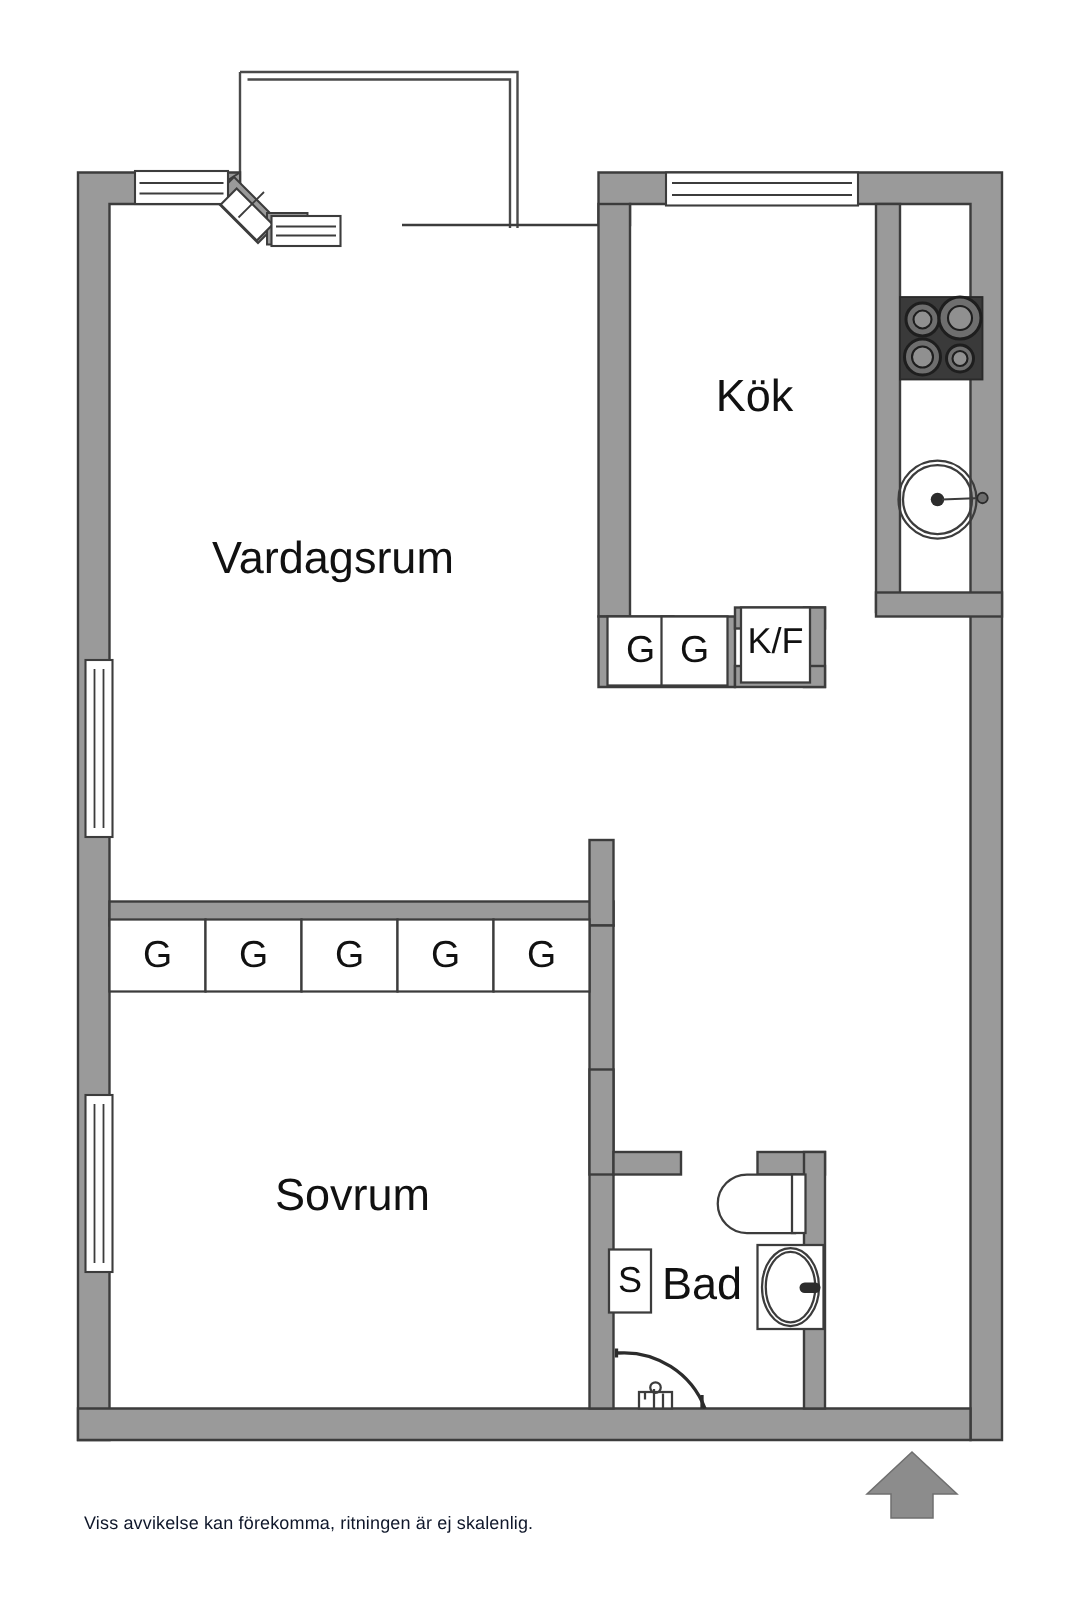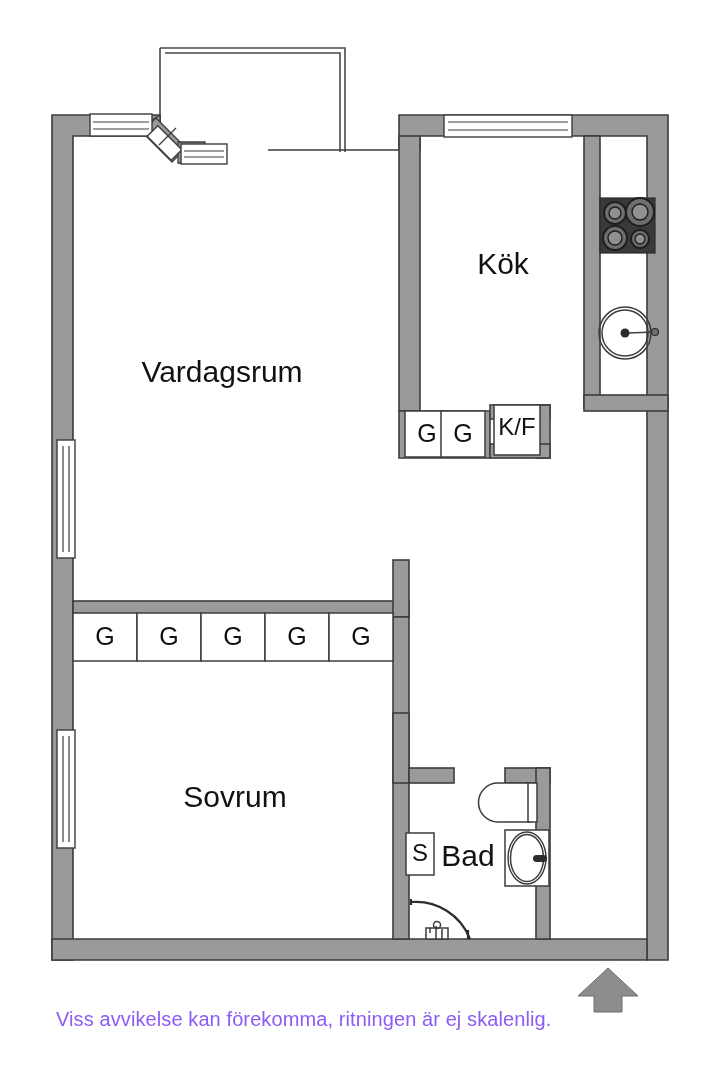--- a/index.html
+++ b/index.html
@@ -44,22 +44,22 @@
     font-size: 24px;
     fill: #111111;
     text-anchor: middle;
     dominant-baseline: middle;
   }
   .caption-text {
     position: absolute;
     left: 56px;
     top: 1008px;
     font-family: "Liberation Sans", sans-serif;
-    font-size: 20px;
-    color: #8b5cf6;
+    font-size: 12px;
+    color: #0f172a;
     letter-spacing: 0.1px;
     white-space: nowrap;
   }
   .wall { fill: #9a9a9a; stroke: #3c3c3c; stroke-width: 1.6; }
   .wall-thin { fill: #9a9a9a; stroke: #3c3c3c; stroke-width: 1.3; }
   .fixture-fill { fill: #ffffff; stroke: #3c3c3c; stroke-width: 1.5; }
   .fixture-line { fill: none; stroke: #3c3c3c; stroke-width: 1.5; }
   .stove-body { fill: #3a3a3a; stroke: #2a2a2a; stroke-width: 1.2; }
   .burner-outer { fill: #6e6e6e; stroke: #1e1e1e; stroke-width: 2; }
   .burner-inner { fill: #909090; stroke: #1e1e1e; stroke-width: 1.4; }

